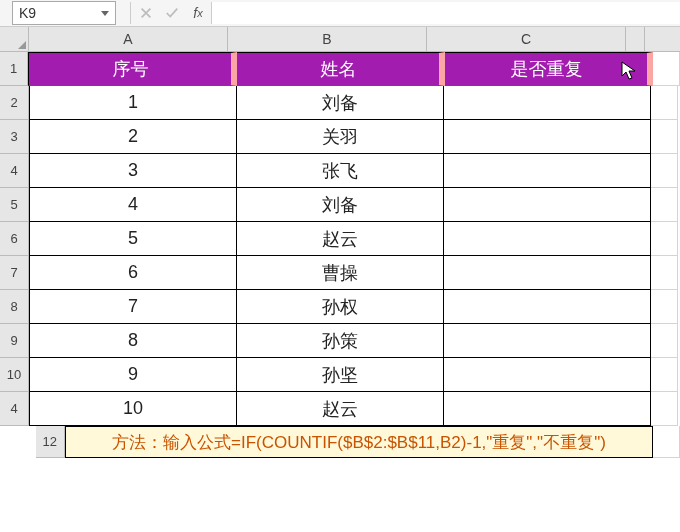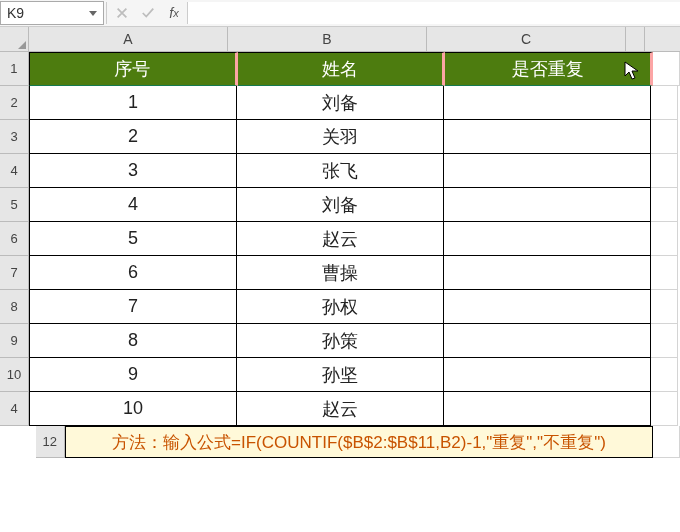--- a/index.html
+++ b/index.html
@@ -16,21 +16,21 @@
   .formula-bar {
     display: flex;
     align-items: center;
     height: 26px;
     border-bottom: 1px solid #ccc;
     background: #f5f5f5;
   }
   .name-box {
     width: 90px;
     height: 22px;
-    margin: 0 0;
+    margin: 0 12px;
     padding: 0 6px;
     line-height: 22px;
     border: 1px solid #aaa;
     background: #fff;
     position: relative;
     display: flex;
     align-items: center;
     justify-content: space-between;
   }
   .name-box .dropdown-tri {
@@ -123,23 +123,23 @@
     justify-content:center;
     padding: 0 4px;
     font-size: 18px;
     color:#222;
     position: relative;
   }
   .cell-D { width: 18px; }
 
   
   .row.header-row .cell.dataCell {
-    background: #4d7c0f;
+    background: #a21caf;
     color: #fff;
-    border-right: 3px solid #fca5a5;
+    border-right: 6px solid #fca5a5;
     border-bottom: 1px solid #157a4f;
     font-weight: normal;
   }
   
   .row.data-row .cell.dataCell {
     border-right: 1px solid #000;
     border-bottom: 1px solid #000;
   }
   .row.data-row .cell.dataCell.first-col,
   .row.header-row .cell.dataCell.first-col {

